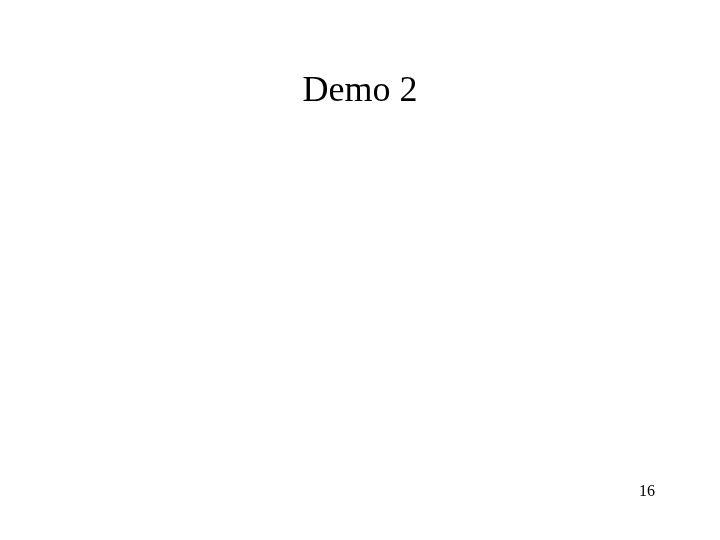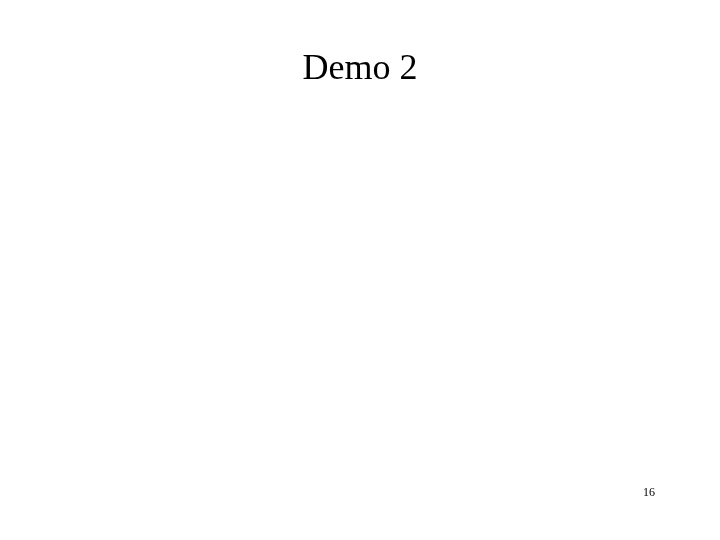--- a/index.html
+++ b/index.html
@@ -11,21 +11,21 @@
       width: 720px;
       height: 540px;
       background: #ffffff;
       font-family: "Times New Roman", Times, serif;
       color: #000000;
       position: relative;
     }
     .slide {
       width: 100%;
       height: 100%;
-      padding: 46px 65px 40px 65px;
+      padding: 68px 65px 40px 65px;
       position: relative;
     }
     .title {
       font-size: 36px;
       font-weight: normal;
       text-align: center;
       margin-bottom: 48px;
     }
     .bullets {
       list-style: none;
@@ -42,21 +42,21 @@
       content: "•";
       position: absolute;
       left: 0;
       top: 0;
       font-size: 25px;
     }
     .page-number {
       position: absolute;
       bottom: 40px;
       right: 65px;
-      font-size: 12px;
+      font-size: 16px;
     }
   </style>
 </head>
 <body>
 
 <div class="slide">
   <h1 class="title">Demo 2</h1>
   <div class="page-number">16</div>
 </div>
 

